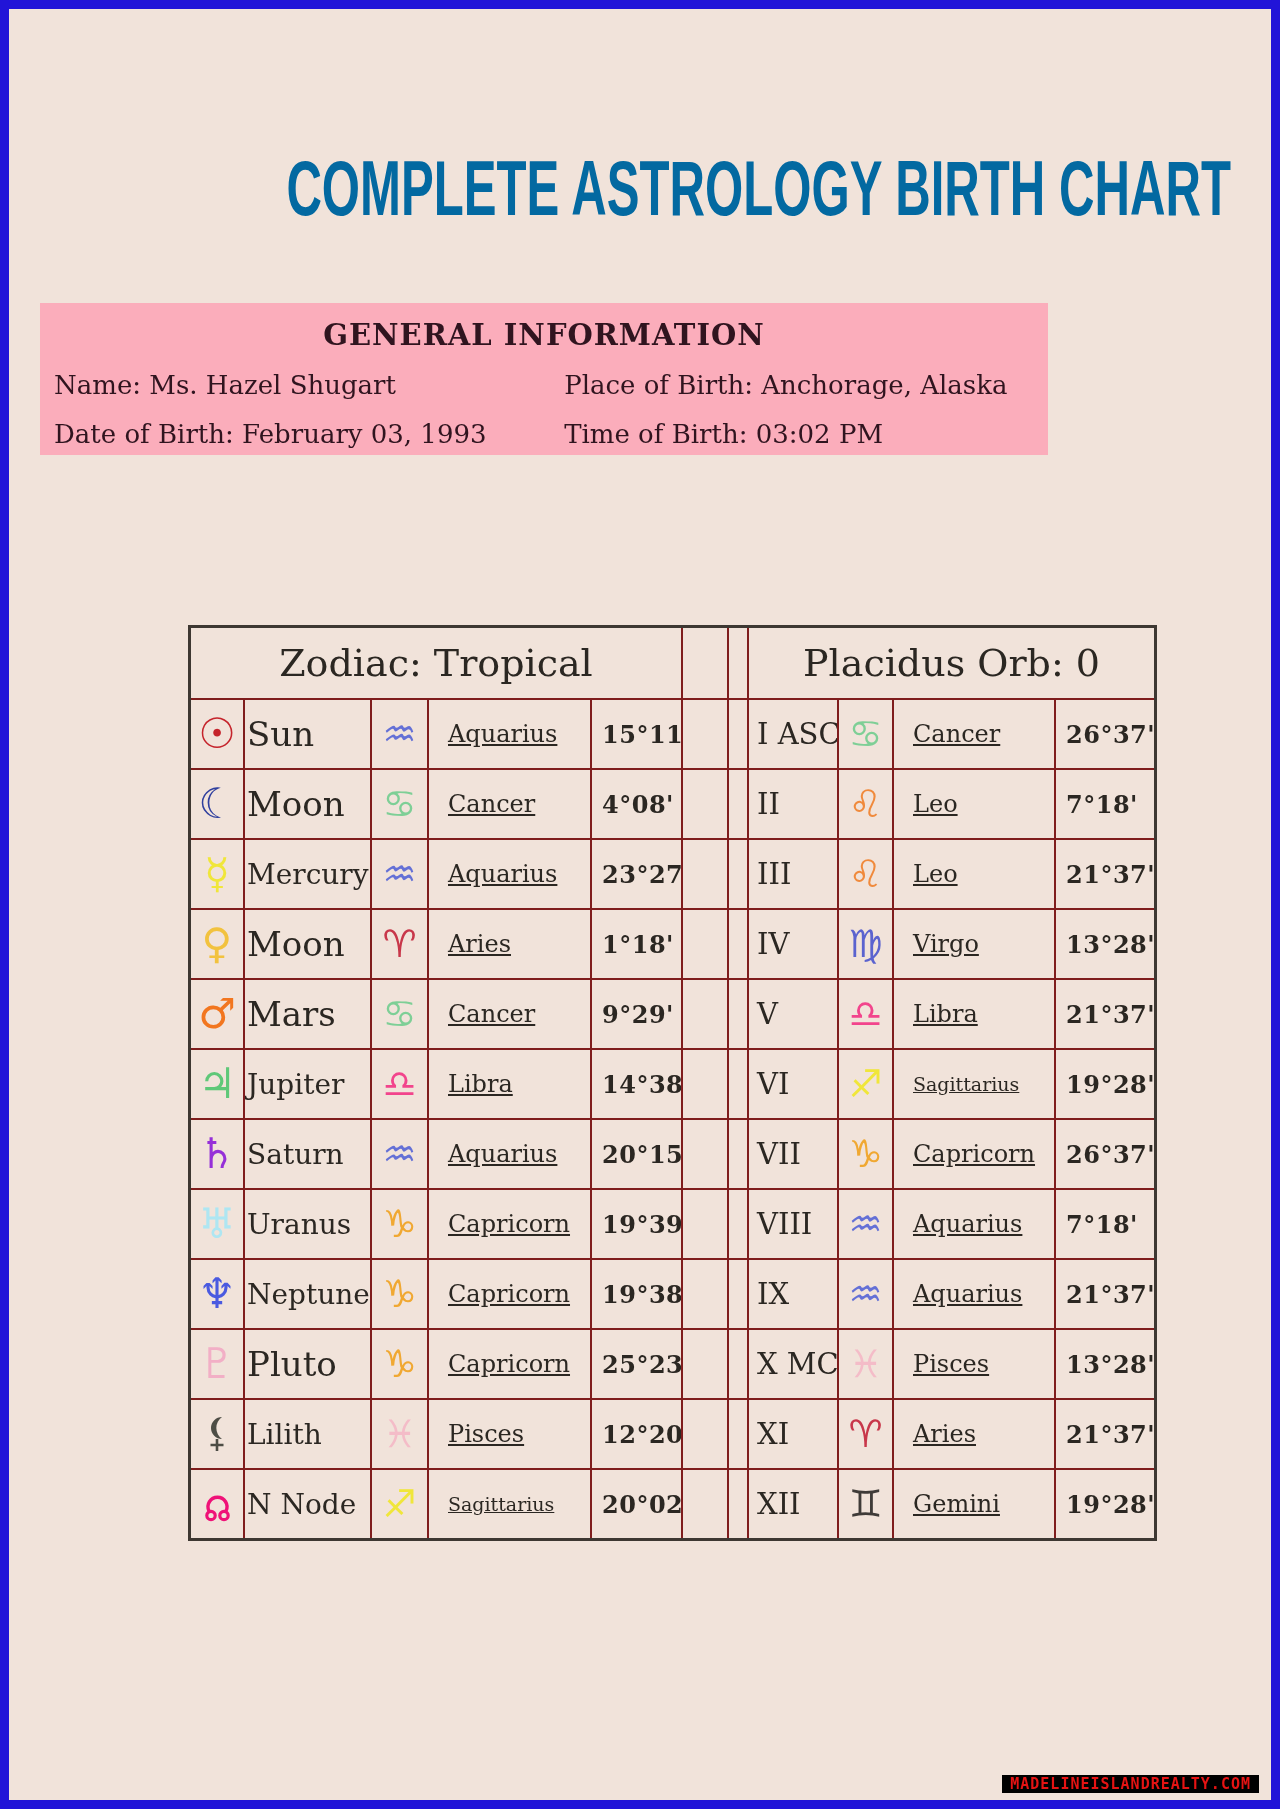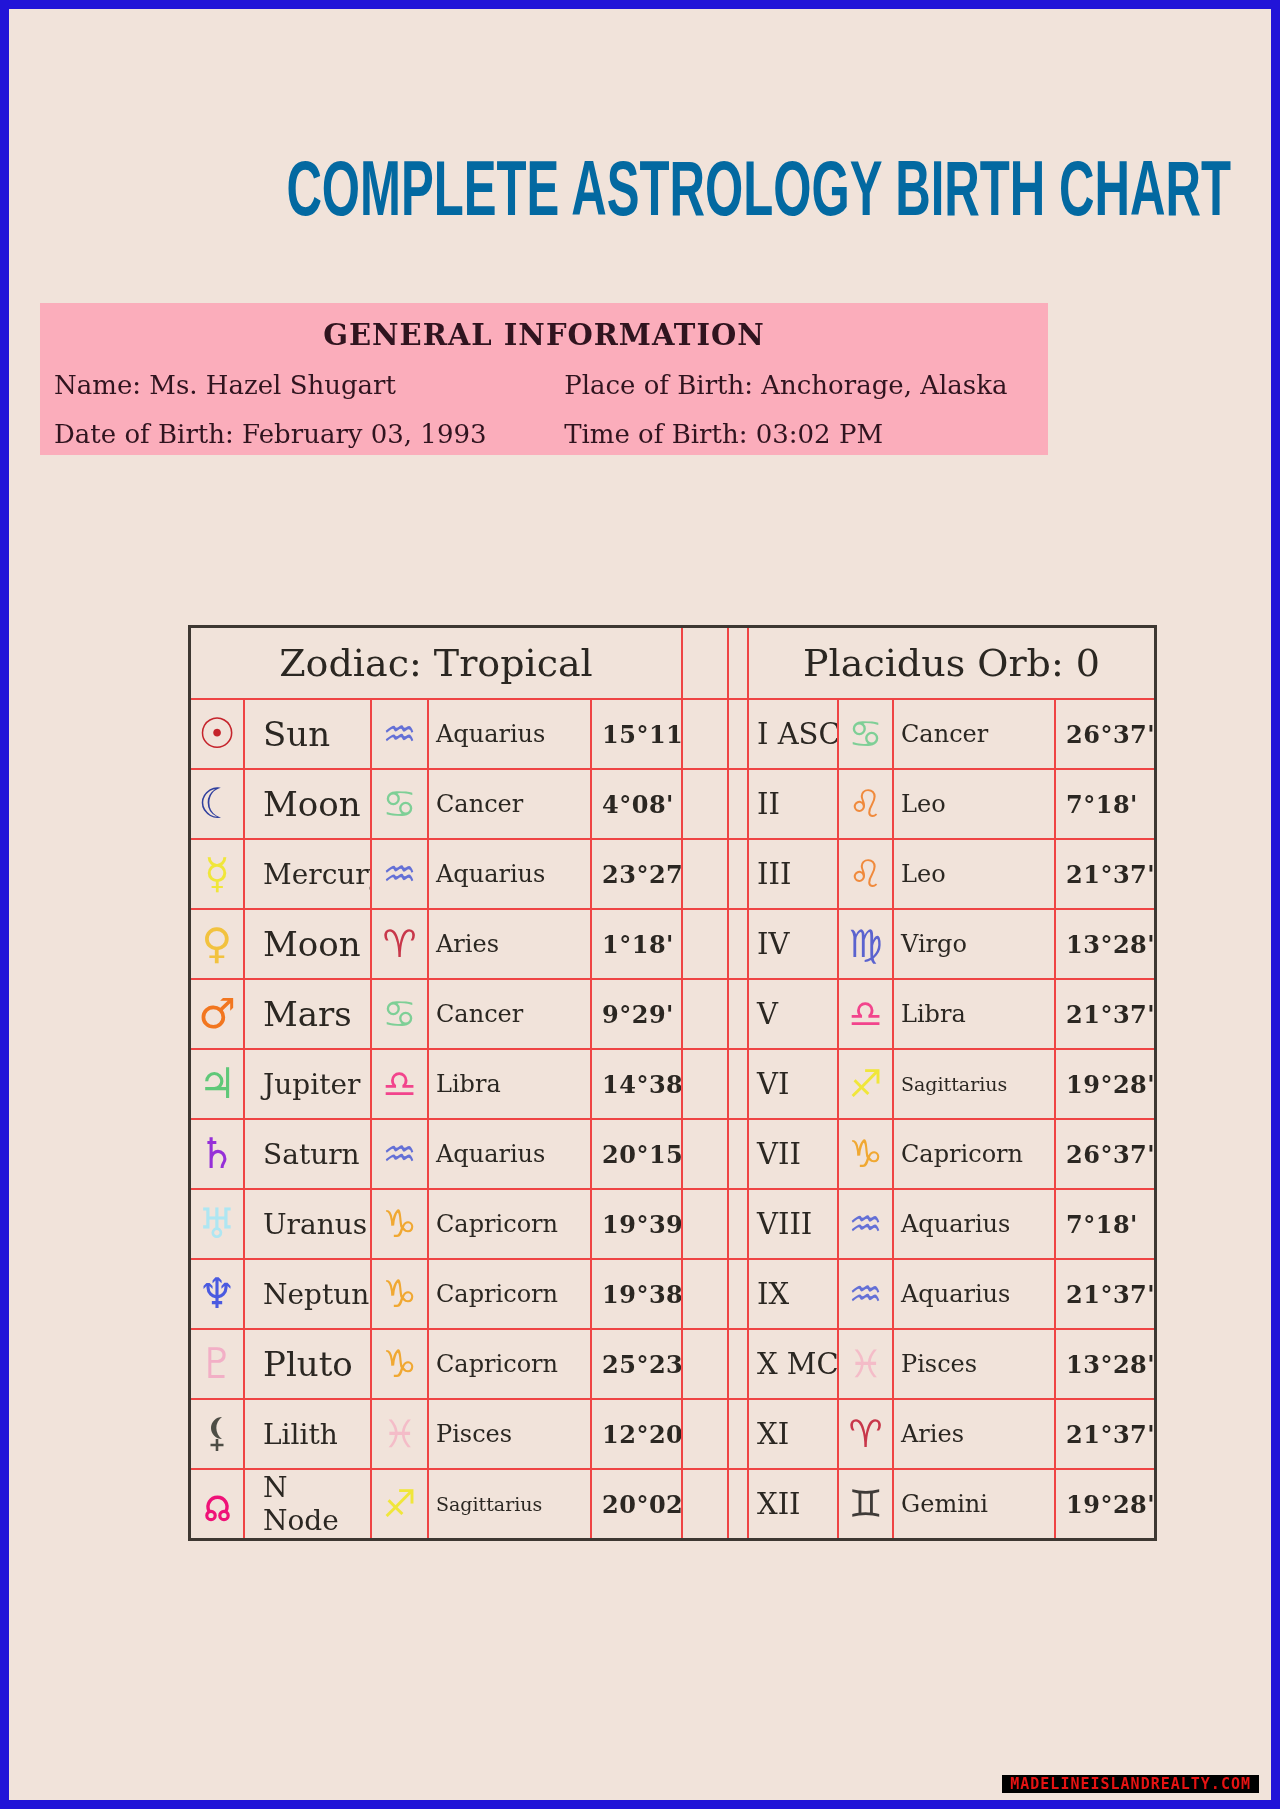--- a/index.html
+++ b/index.html
@@ -13,31 +13,31 @@
   .geninfo{position:absolute;left:31px;top:294px;width:1008px;height:152px;background:#fbadbb;
     font-family:"DejaVu Serif",serif;color:#30141f;}
   .gi-heading{margin:15px 0 0;text-align:center;font-size:29px;font-weight:700;letter-spacing:1px;}
   .gi-grid{display:grid;grid-template-columns:52% 48%;margin-top:9px;}
   .gi-cell{font-size:26px;line-height:49px;white-space:nowrap;}
   .gi-left{padding-left:14px;}
 
   .chart{position:absolute;left:179px;top:616px;display:grid;
     grid-template-columns:52px 125px 55px 161px 89px 44px 18px 88px 53px 160px 98px;
     grid-template-rows:70px;grid-auto-rows:68px;gap:2px;
-    background:#ef4444;border:3px solid #3e3832;
+    background:#7f1d1d;border:3px solid #3e3832;
     font-family:"DejaVu Serif",serif;color:#2b2722;}
   .cell{background:#f1e3da;display:flex;align-items:center;overflow:hidden;}
   .th{justify-content:center;font-size:38px;}
   .th.z{grid-column:span 5;}
   .th.p{grid-column:span 4;}
   .icon{justify-content:center;font-family:"DejaVu Sans",sans-serif;font-size:38px;line-height:1;}
   .p-icon{font-size:42px;}
-  .pname{font-size:34px;padding-left:18px;}
+  .pname{font-size:34px;padding-left:2px;}
   .pname.sm{font-size:28px;}
-  .sname{font-size:24px;padding-left:7px;}
+  .sname{font-size:24px;padding-left:19px;text-decoration:underline;}
   .sname.sm{font-size:19px;}
   .deg{font-size:24px;font-weight:700;padding-left:10px;letter-spacing:0.5px;}
   .house{font-size:29px;padding-left:8px;white-space:nowrap;}
 
   .watermark{position:absolute;right:12px;bottom:7px;background:#000000;color:#e51313;
     font-family:"DejaVu Sans Mono",monospace;font-size:15px;font-weight:700;
     letter-spacing:1px;padding:0 8px;}
 </style>
 </head>
 <body>

